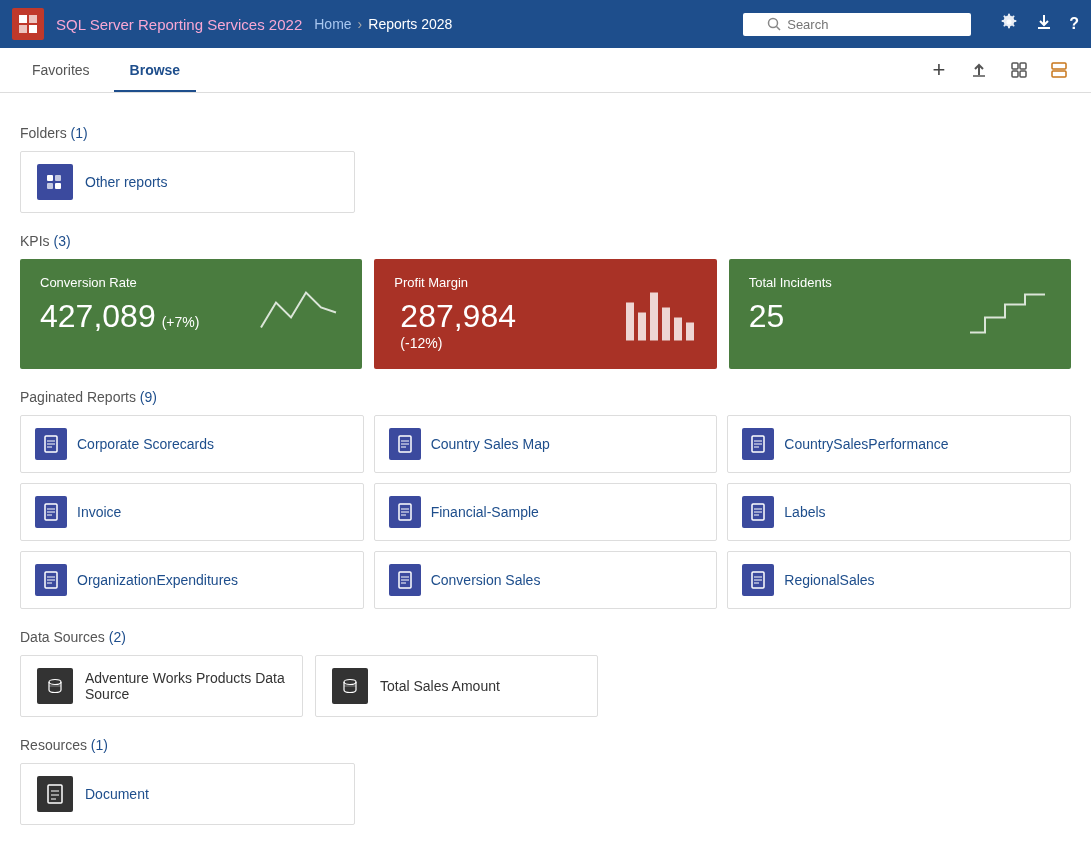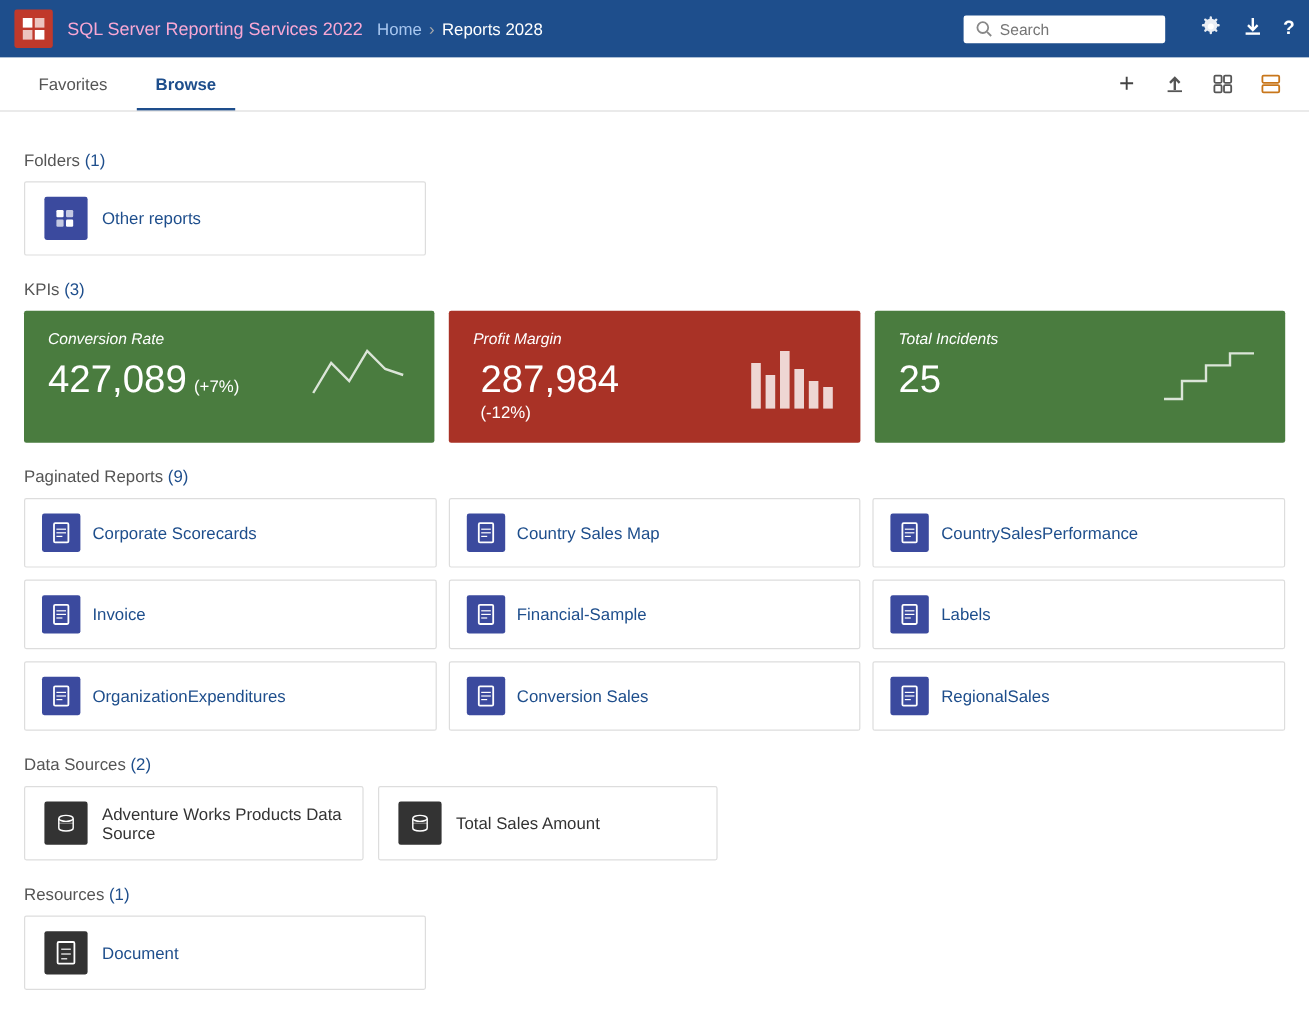--- a/index.html
+++ b/index.html
@@ -34,23 +34,23 @@
       display: flex; align-items: center; gap: 6px;
     }
     .header-breadcrumb a { color: #a8c7f0; text-decoration: none; }
     .header-breadcrumb .sep { color: #aaa; }
     .header-breadcrumb .current { color: white; font-weight: 400; }
     .header-search {
       margin-left: auto;
       display: flex; align-items: center;
       background: white;
       border-radius: 2px;
-      padding: 4px 10px;
+      padding: 4px 24px;
       gap: 6px;
-      width: 168px;
+      width: 228px;
     }
     .header-search input {
       border: none; outline: none;
       font-size: 13px; color: #555;
       width: 100%;
       background: transparent;
     }
     .header-icons {
       display: flex; align-items: center; gap: 16px;
       margin-left: 16px;
@@ -130,21 +130,21 @@
       flex: 1;
       border-radius: 2px;
       padding: 16px 20px;
       color: white;
       position: relative;
       overflow: hidden;
       min-height: 110px;
     }
     .kpi-card.green { background: #4a7c3f; }
     .kpi-card.red { background: #a93226; }
-    .kpi-card-title { font-size: 13px; margin-bottom: 8px; font-style: italic; }
+    .kpi-card-title { font-size: 13px; margin-bottom: 8px; }
     .kpi-card-value { font-size: 32px; font-weight: 300; }
     .kpi-card-change { font-size: 14px; margin-left: 6px; }
     .kpi-sparkline {
       position: absolute; right: 16px; top: 50%; transform: translateY(-50%);
     }
 
     
     .report-grid {
       display: grid;
       grid-template-columns: repeat(3, 1fr);

